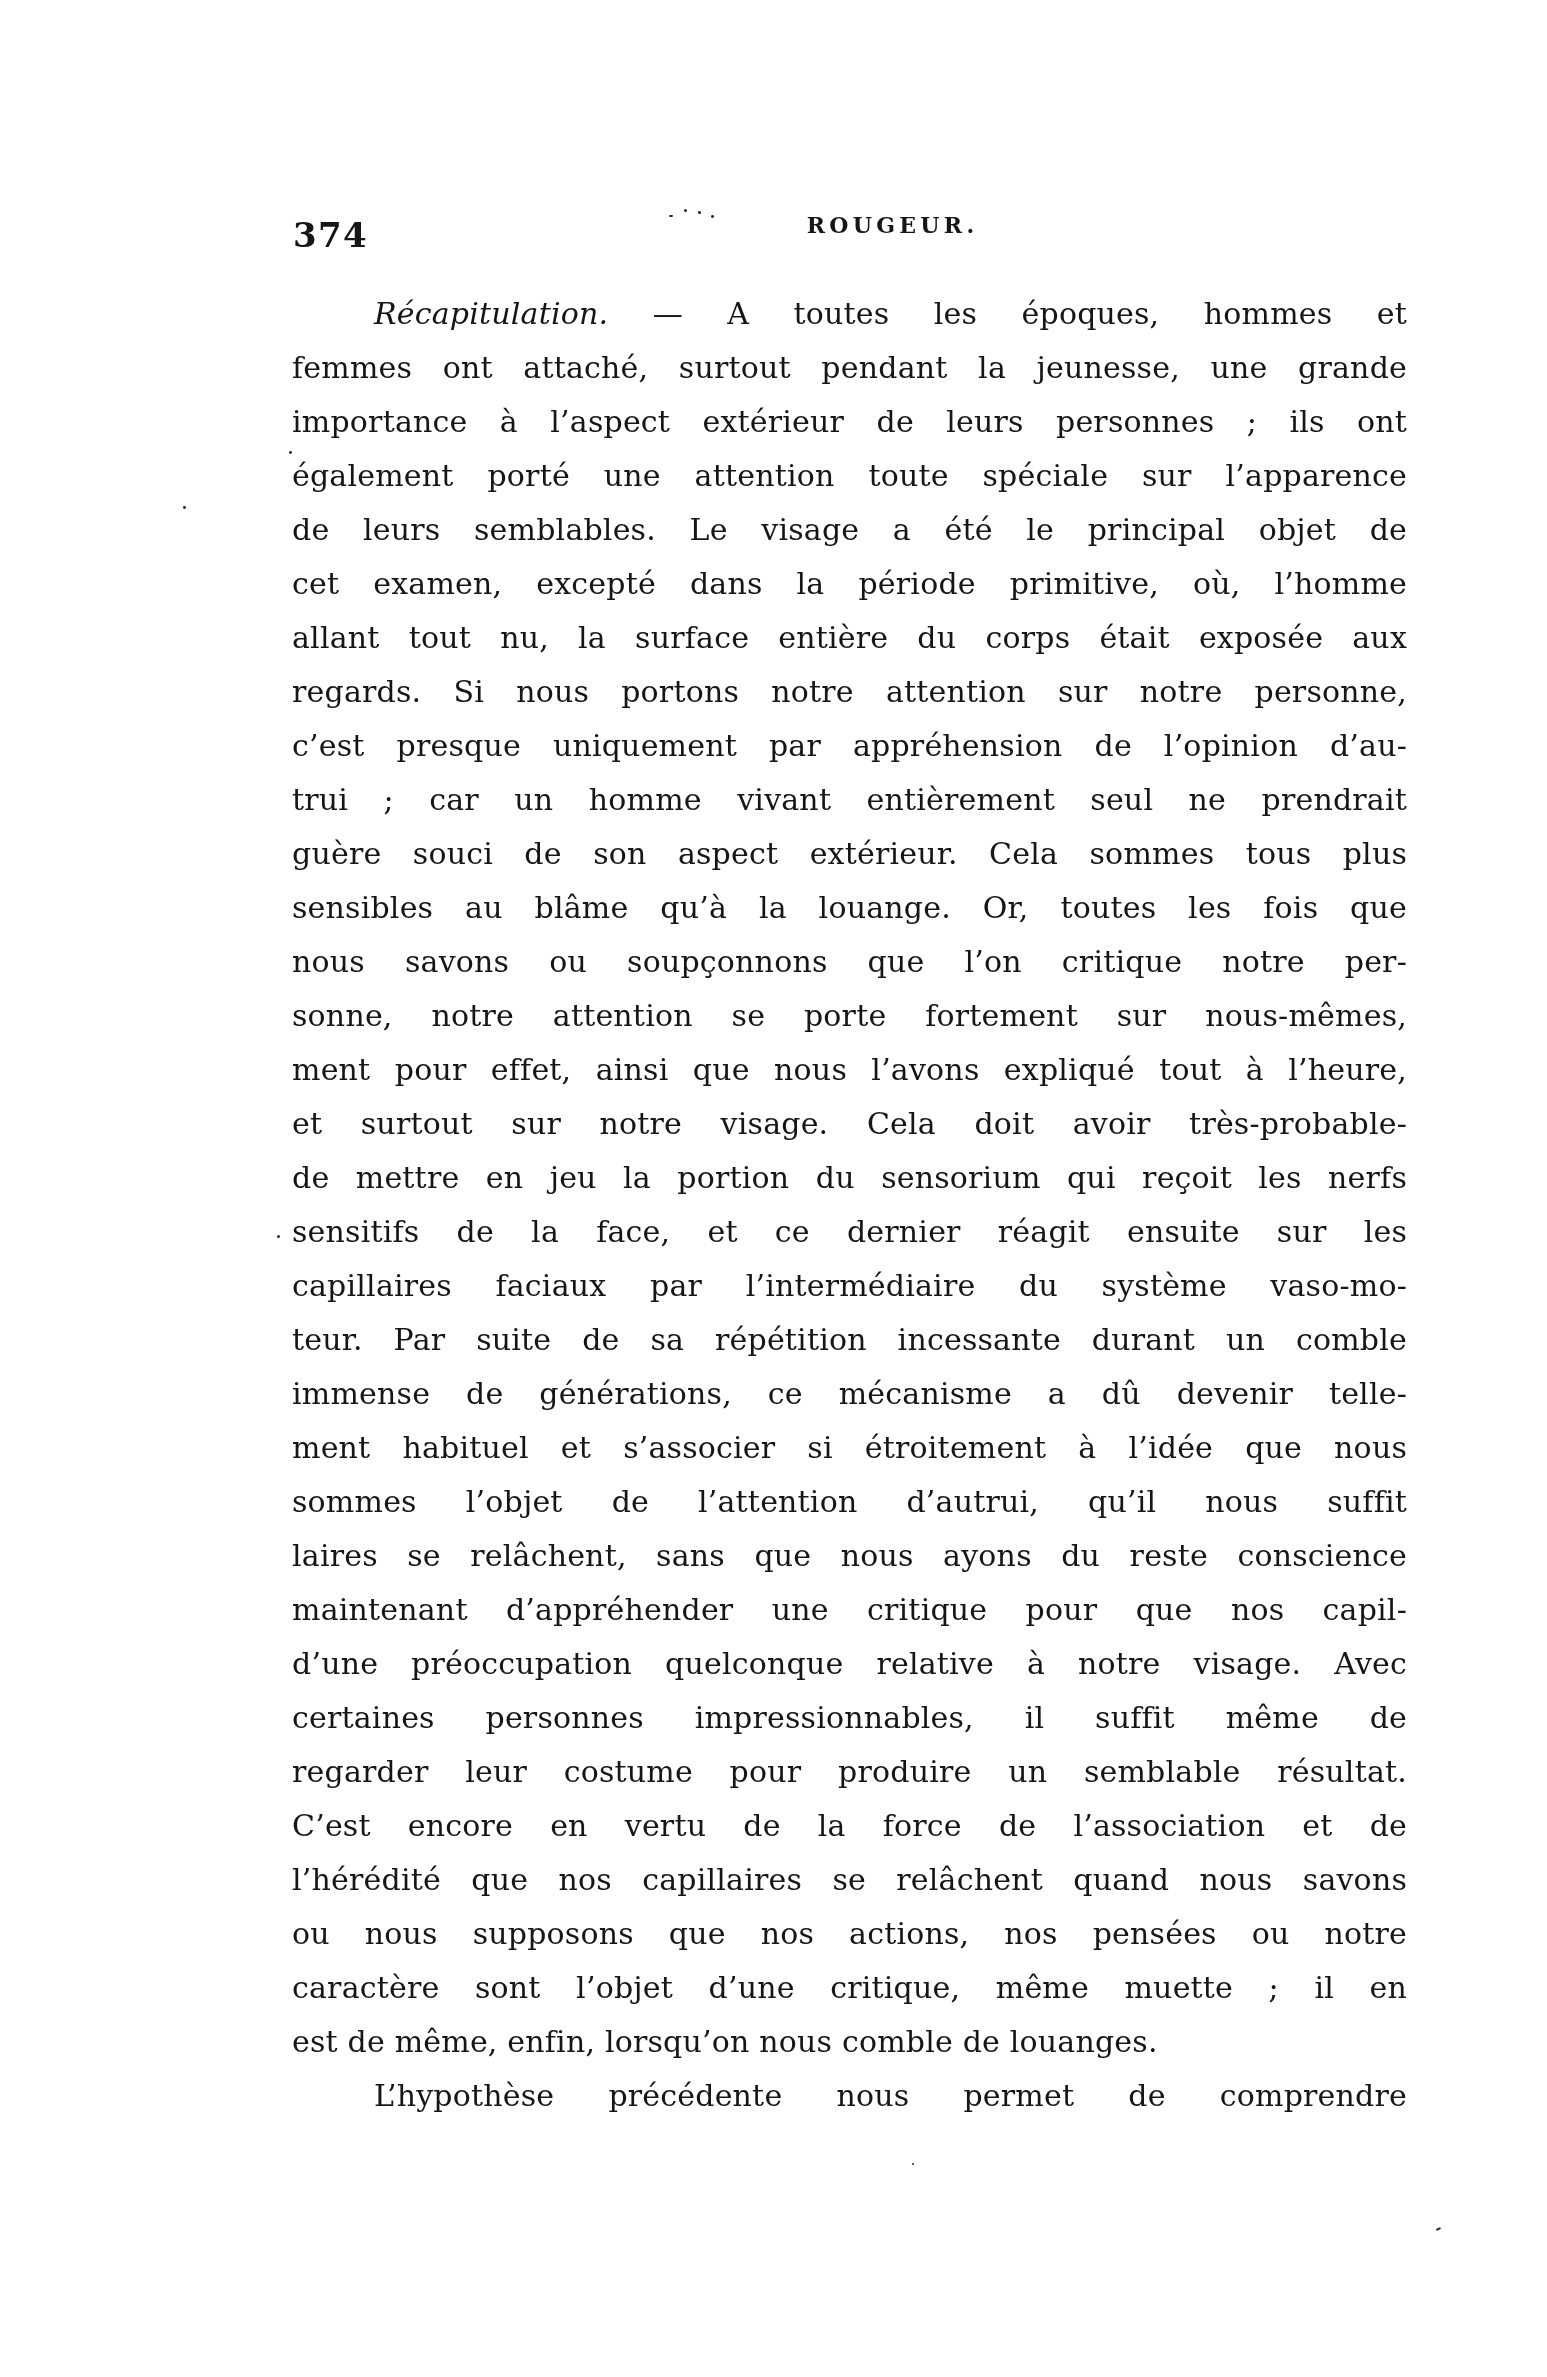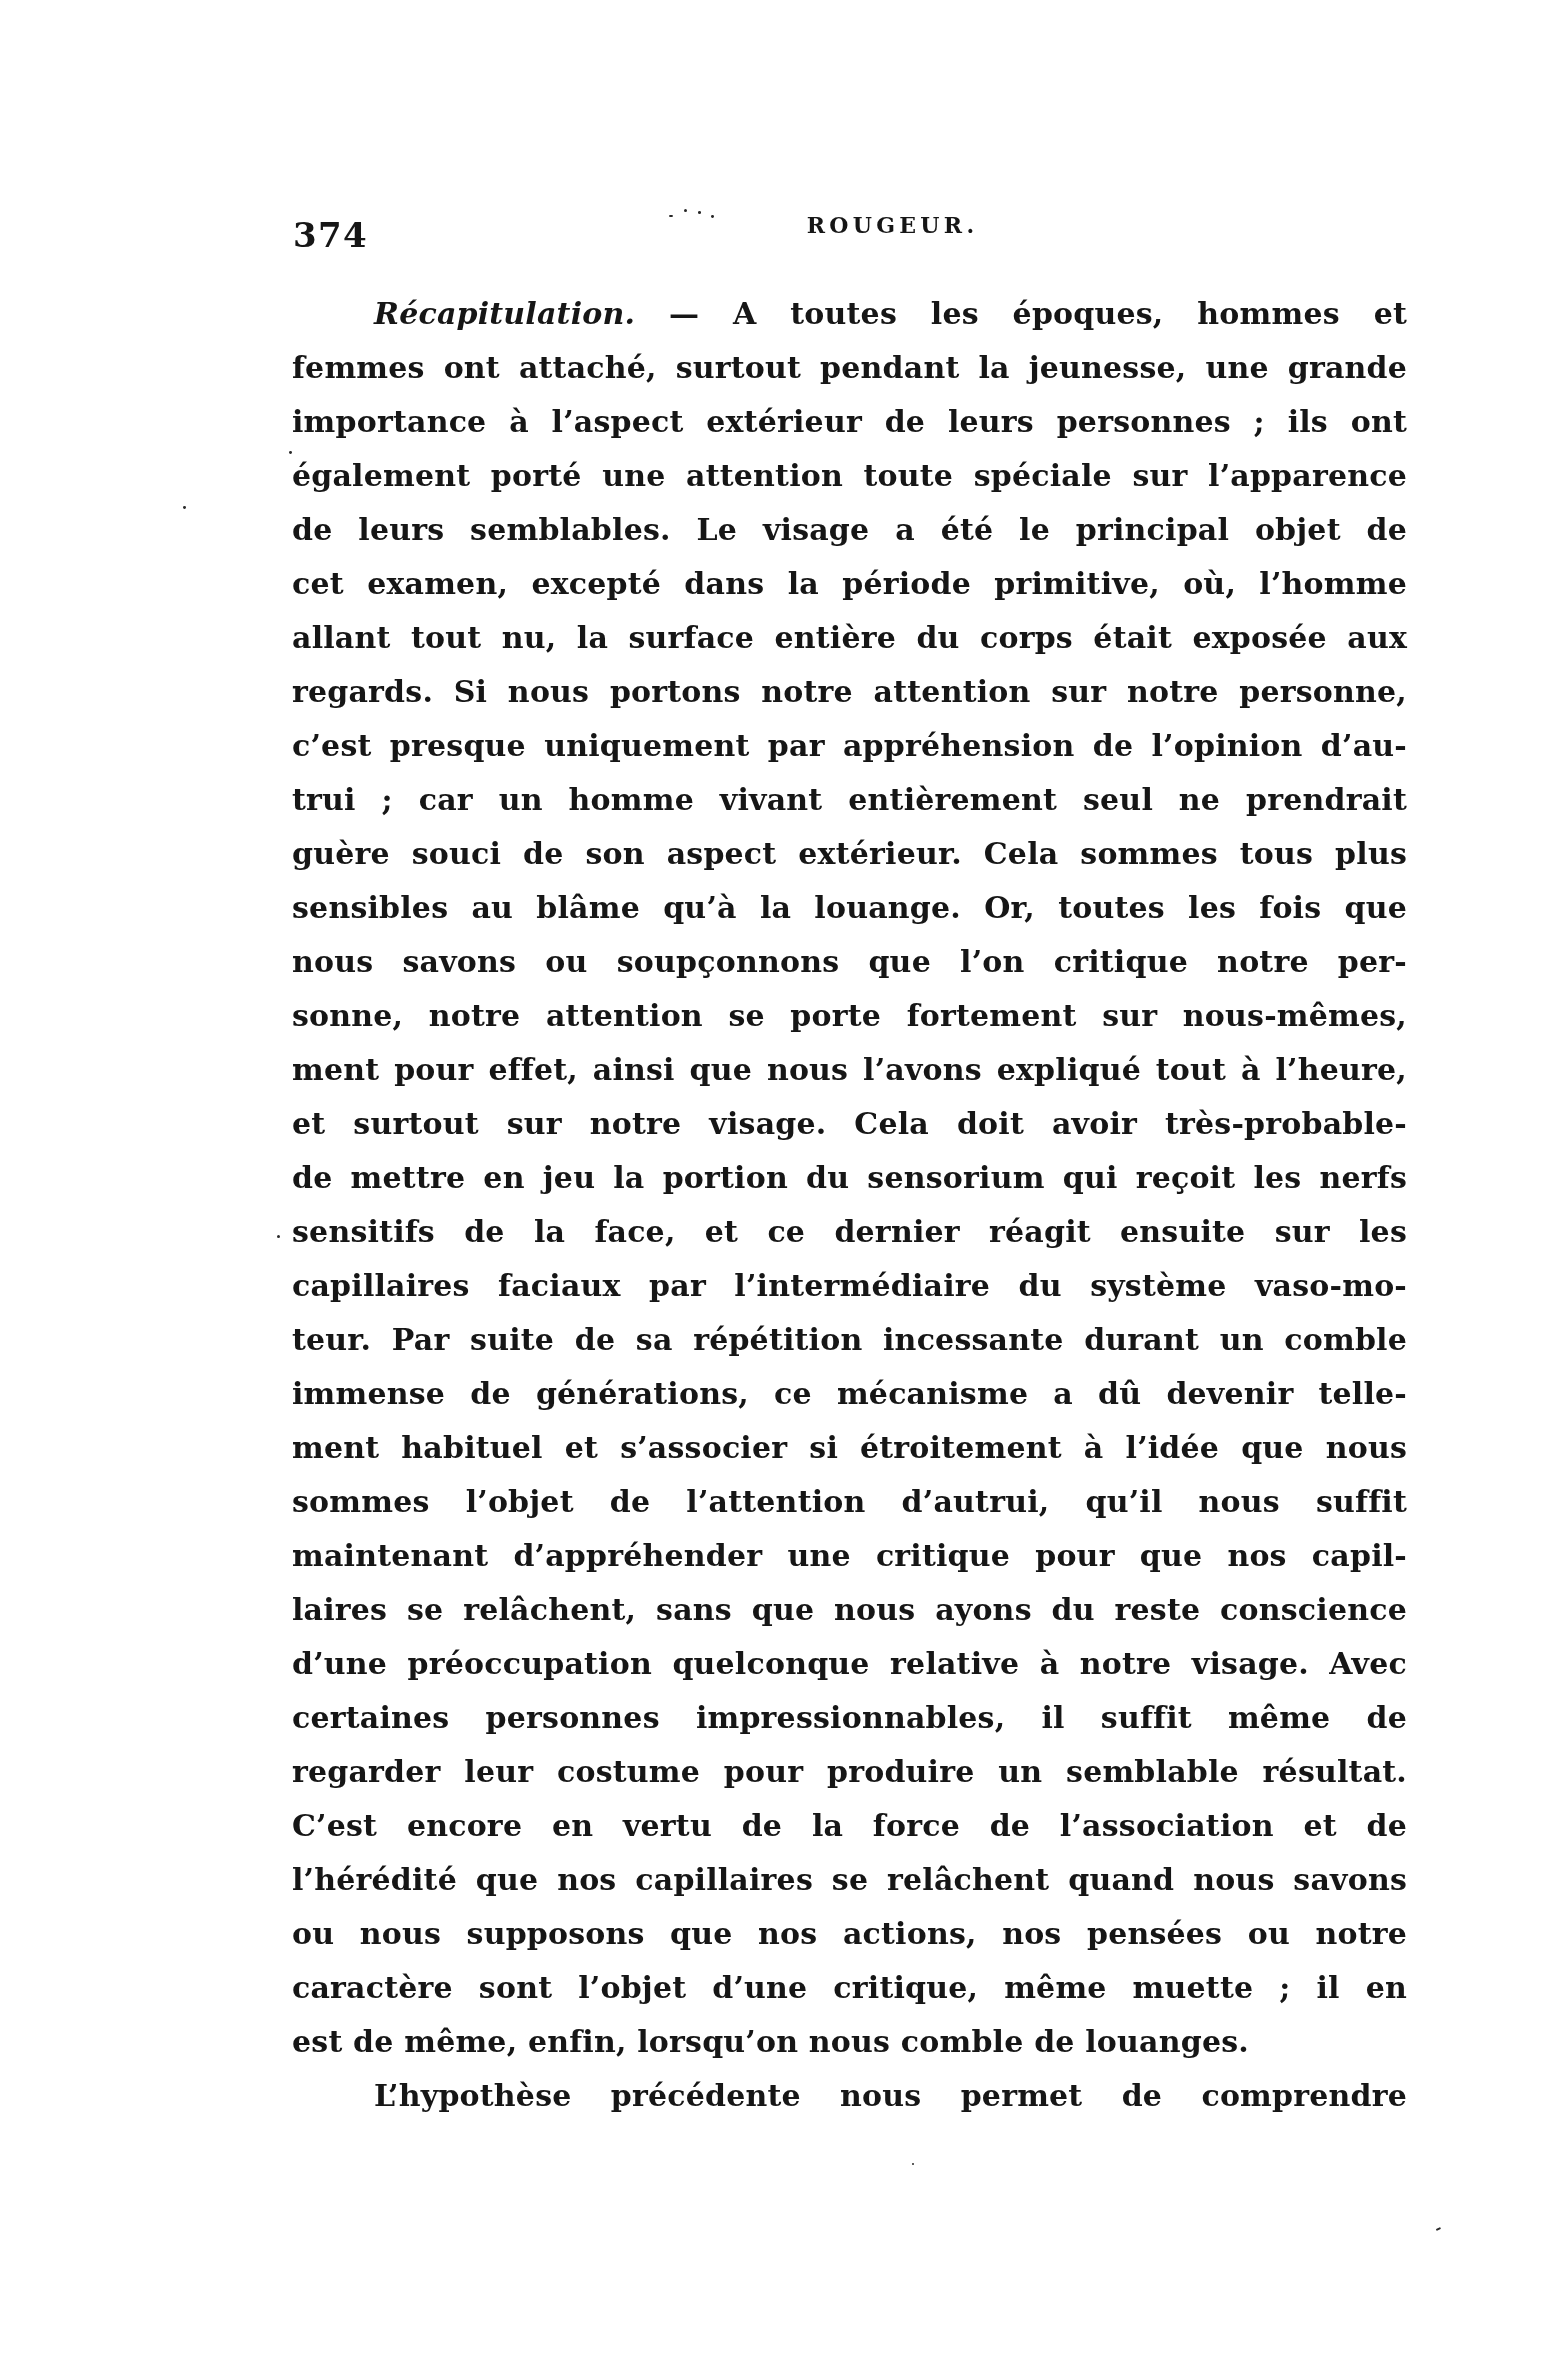--- a/index.html
+++ b/index.html
@@ -52,21 +52,21 @@
     background: #272727;
     border-radius: 50%;
   }
   
   .body-text {
     position: absolute;
     left: 292px;
     top: 287px;
     width: 1115px;
     font-size: 30px;
-    font-weight: 700;
+    font-weight: 400;
     line-height: 54px;
     letter-spacing: 0.2px;
     text-align: justify;
   }
   .body-text .line {
     text-align: justify;
     text-align-last: justify;
     height: 54px;
   }
   .body-text .line.no-justify {
@@ -119,22 +119,22 @@
       <div class="line"><span>sonne, notre attention se porte fortement sur nous-mêmes,</span></div>
       <div class="line"><span>ment pour effet, ainsi que nous l’avons expliqué tout à l’heure,</span></div>
       <div class="line"><span>et surtout sur notre visage. Cela doit avoir très-probable-</span></div>
       <div class="line"><span>de mettre en jeu la portion du sensorium qui reçoit les nerfs</span></div>
       <div class="line"><span>sensitifs de la face, et ce dernier réagit ensuite sur les</span></div>
       <div class="line"><span>capillaires faciaux par l’intermédiaire du système vaso-mo-</span></div>
       <div class="line"><span>teur. Par suite de sa répétition incessante durant un comble</span></div>
       <div class="line"><span>immense de générations, ce mécanisme a dû devenir telle-</span></div>
       <div class="line"><span>ment habituel et s’associer si étroitement à l’idée que nous</span></div>
       <div class="line"><span>sommes l’objet de l’attention d’autrui, qu’il nous suffit</span></div>
+      <div class="line"><span>laires se relâchent, sans que nous ayons du reste conscience</span></div>
       <div class="line"><span>maintenant d’appréhender une critique pour que nos capil-</span></div>
-      <div class="line"><span>laires se relâchent, sans que nous ayons du reste conscience</span></div>
       <div class="line"><span>d’une préoccupation quelconque relative à notre visage. Avec</span></div>
       <div class="line"><span>certaines personnes impressionnables, il suffit même de</span></div>
       <div class="line"><span>regarder leur costume pour produire un semblable résultat.</span></div>
       <div class="line"><span>C’est encore en vertu de la force de l’association et de</span></div>
       <div class="line"><span>l’hérédité que nos capillaires se relâchent quand nous savons</span></div>
       <div class="line"><span>ou nous supposons que nos actions, nos pensées ou notre</span></div>
       <div class="line"><span>caractère sont l’objet d’une critique, même muette ; il en</span></div>
       <div class="line no-justify"><span>est de même, enfin, lorsqu’on nous comble de louanges.</span></div>
       <div class="line indent"><span>L’hypothèse précédente nous permet de comprendre</span></div>
     </div>

